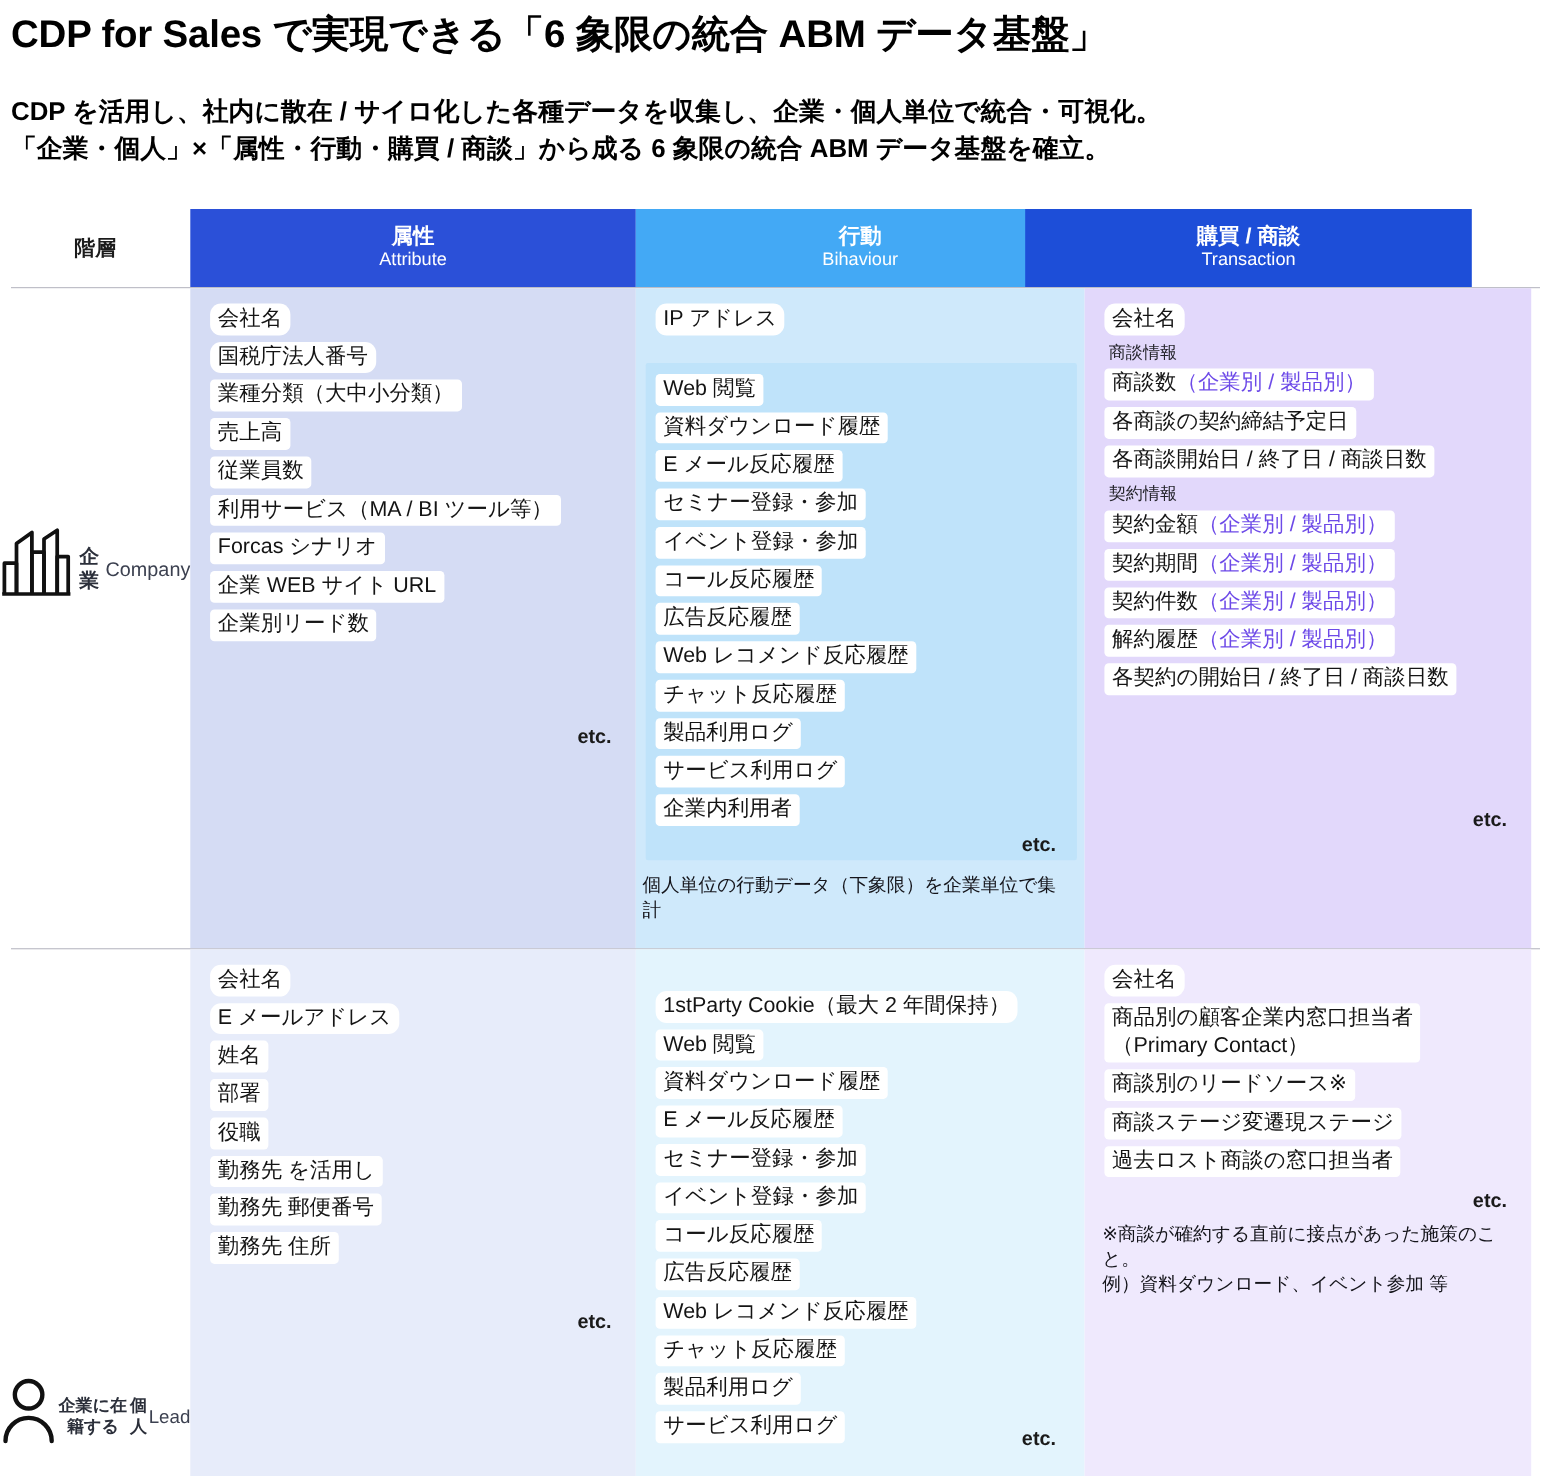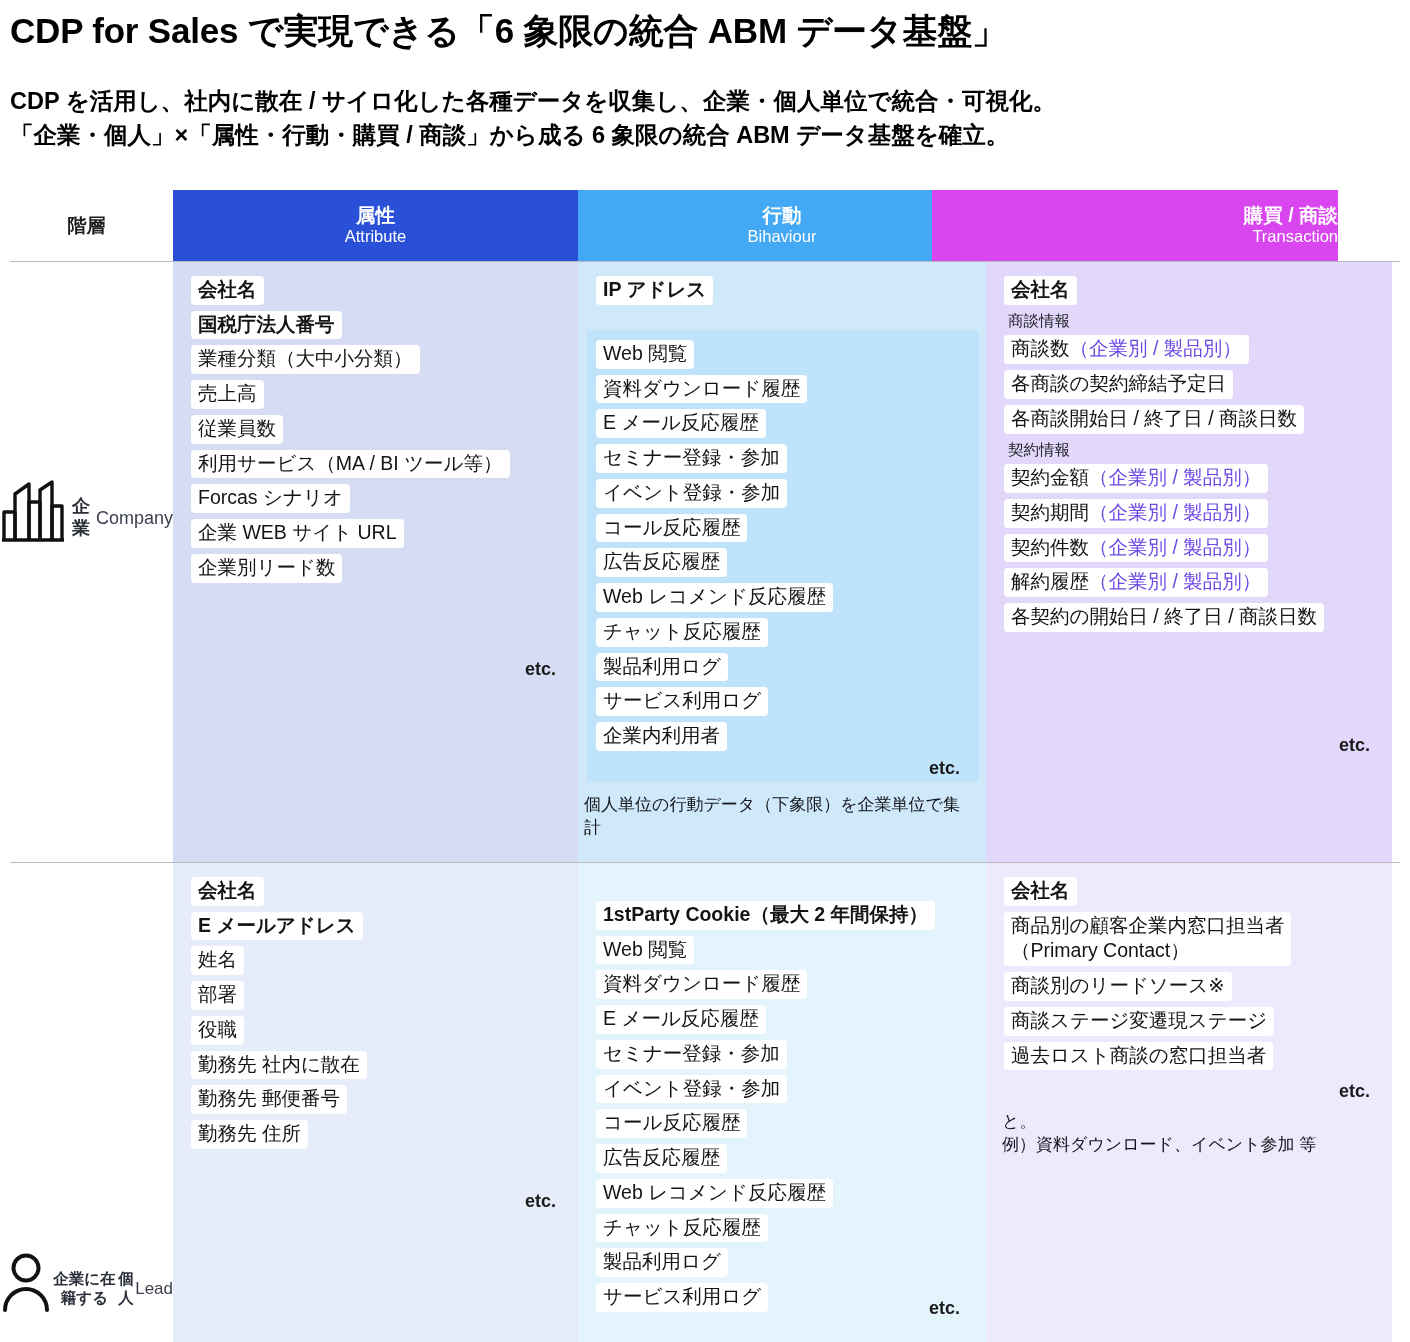--- a/index.html
+++ b/index.html
@@ -57,21 +57,21 @@
     flex-direction: column;
     align-items: center;
     justify-content: center;
     color: #ffffff;
     line-height: 1.12;
   }
   .hdr-cell .jp { font-size: 19.5px; font-weight: bold; }
   .hdr-cell .en { font-size: 16.5px; font-weight: normal; }
   .hdr-attr  { left: 173px; width: 405px; background: #2b50d8; }
   .hdr-beh   { left: 578px; width: 408px; background: #43a9f5; }
-  .hdr-trans { left: 932px; width: 406px; background: #d946ef; align-items: flex-end; }
+  .hdr-trans { left: 932px; width: 406px; background: #1d4ed8; }
 
   .hdr-label-hier {
     position: absolute;
     left: 0; top: 0; width: 173px; height: 71px;
     display: flex; align-items: center; justify-content: center;
     font-size: 19px; font-weight: bold; color: #1b1b1b;
   }
 
   
   .rule {
@@ -124,21 +124,21 @@
     display: inline-block;
     background: #ffffff;
     border-radius: 4px;
     padding: 1px 7px 2px 7px;
     margin-bottom: 6px;
     font-size: 19.5px;
     line-height: 1.32;
     color: #141414;
     white-space: nowrap;
   }
-  .chip.bold { font-weight: bold; }
+  .chip.bold { font-weight: normal; border-radius: 10px; }
   .chip .sub { color: #6d4ae8; }
   .chip-row { line-height: 0; }
 
   .grouplabel {
     font-size: 15.5px;
     color: #24242b;
     margin: 1px 0 5px 4px;
     line-height: 1.2;
   }
 
@@ -285,21 +285,21 @@
       <span class="en" style="font-size:17px;">Lead</span>
     </div>
 
     <div class="col col-attr">
       <div class="chips" style="left:18px; top:14px;">
         <div class="chip-row"><span class="chip bold">会社名</span></div>
         <div class="chip-row"><span class="chip bold">E メールアドレス</span></div>
         <div class="chip-row"><span class="chip">姓名</span></div>
         <div class="chip-row"><span class="chip">部署</span></div>
         <div class="chip-row"><span class="chip">役職</span></div>
-        <div class="chip-row"><span class="chip">勤務先 社内に散在</span></div>
+        <div class="chip-row"><span class="chip">勤務先 を活用し</span></div>
         <div class="chip-row"><span class="chip">勤務先 郵便番号</span></div>
         <div class="chip-row"><span class="chip">勤務先 住所</span></div>
       </div>
       <div class="etc" style="right:22px; top:328px;">etc.</div>
     </div>
 
     <div class="col col-beh">
       <div class="chips" style="left:18px; top:14px;margin-top:24px;">
         <div class="chip-row"><span class="chip bold">1stParty Cookie（最大 2 年間保持）</span></div>
         <div class="chip-row"><span class="chip">Web 閲覧</span></div>
@@ -320,19 +320,20 @@
     <div class="col col-trans">
       <div class="chips" style="left:18px; top:14px; width:372px;">
         <div class="chip-row"><span class="chip bold">会社名</span></div>
         <div class="chip-row"><span class="chip" style="white-space:normal; max-width:330px;"><span>商品別の顧客企業内窓口担当者</span><br><span>（Primary Contact）</span></span></div>
         <div class="chip-row"><span class="chip">商談別のリードソース※</span></div>
         <div class="chip-row"><span class="chip">商談ステージ変遷現ステージ</span></div>
         <div class="chip-row"><span class="chip">過去ロスト商談の窓口担当者</span></div>
       </div>
       <div class="etc" style="right:22px; top:218px;">etc.</div>
       <div class="note" style="left:16px; top:248px; width:380px;">
+        <div>※商談が確約する直前に接点があった施策のこ</div>
         <div>と。</div>
         <div>例）資料ダウンロード、イベント参加 等</div>
       </div>
     </div>
   </div>
 
 </div>
 
 </body></html>

